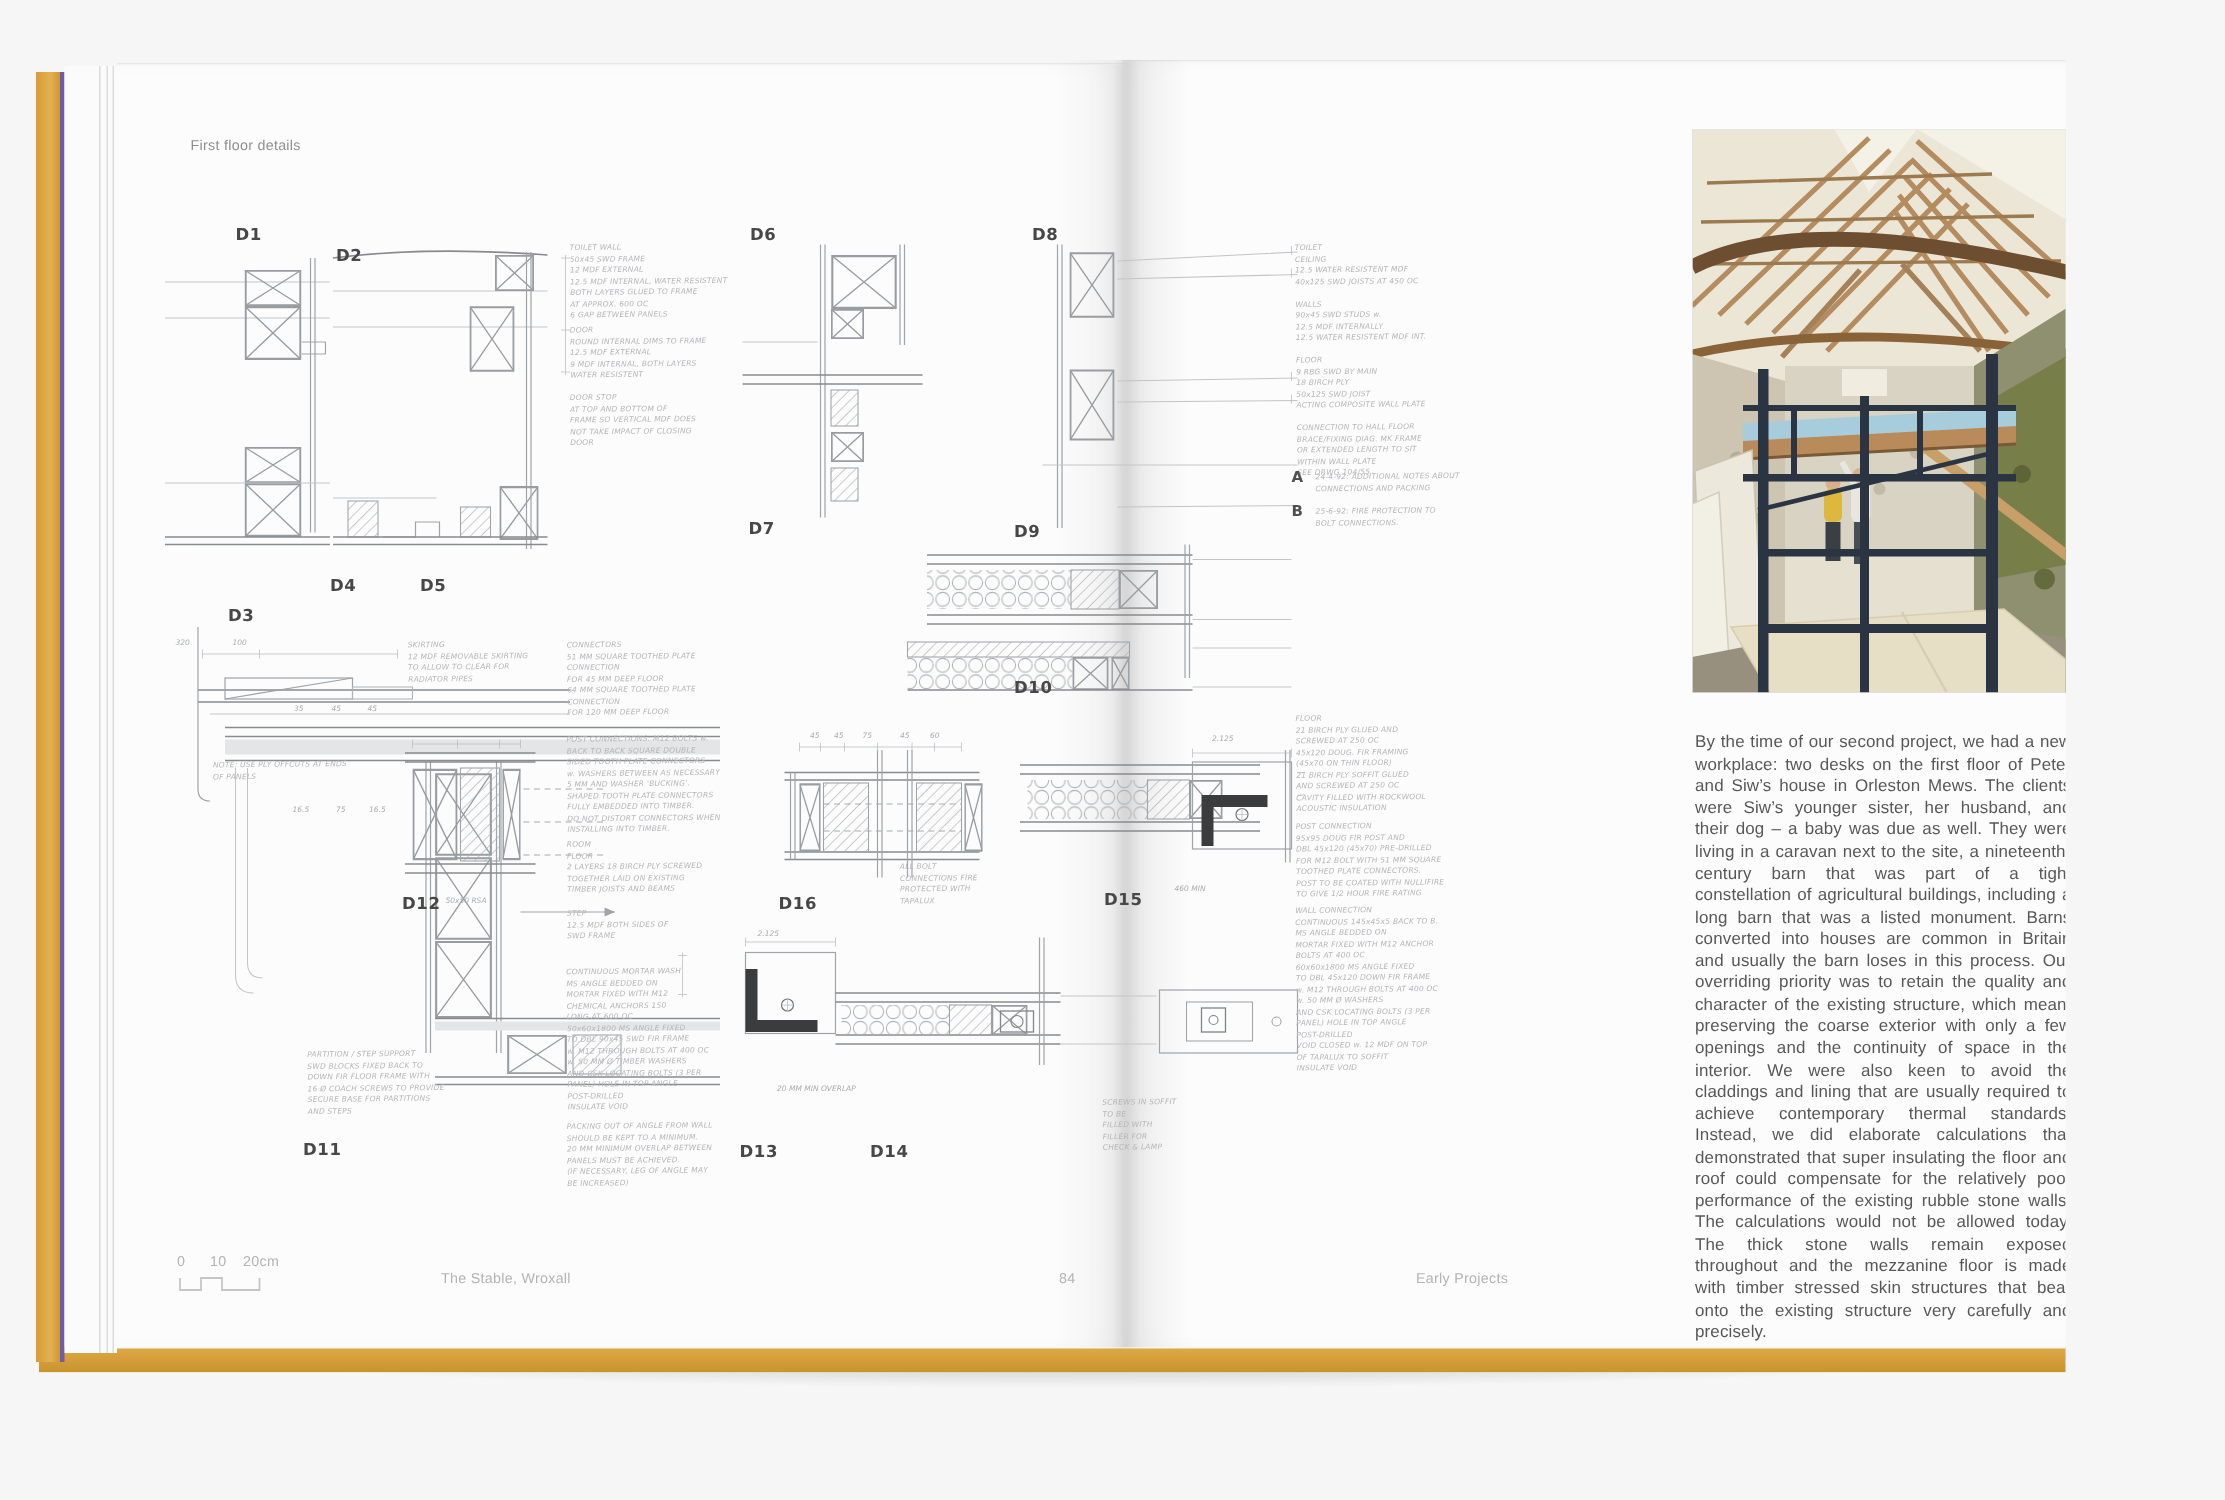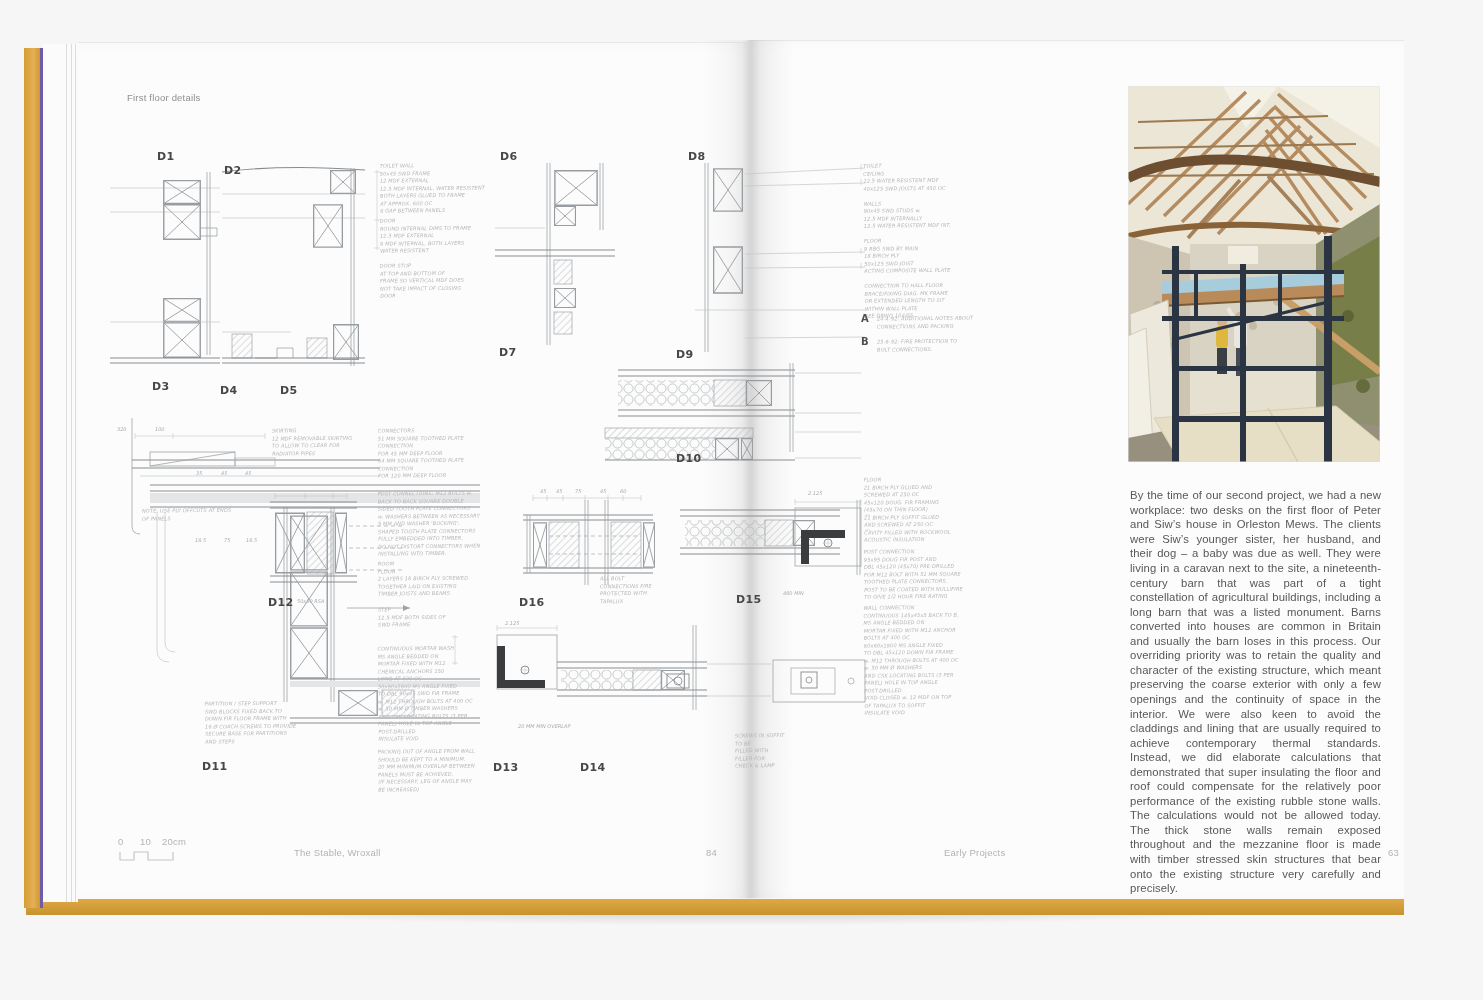--- a/index.html
+++ b/index.html
@@ -1,17 +1,17 @@
 <!DOCTYPE html>
 <html><head>
 <meta charset="utf-8">
 <style>
   html,body{margin:0;padding:0;background:#f6f6f7;}
   .stage{position:relative;width:1377px;height:1000px;overflow:hidden;
-         font-family:"Liberation Sans",sans-serif;padding-left:27px;}
+         font-family:"Liberation Sans",sans-serif;}
   
   .book-shadow{position:absolute;left:40px;top:880px;width:1390px;height:46px;
     background:radial-gradient(ellipse at 50% 30%,rgba(0,0,0,.30),rgba(0,0,0,0) 70%);}
   .cover-bottom{position:absolute;left:26px;top:896px;width:1414px;height:19px;
     background:linear-gradient(180deg,#e2ad49,#c8922f);
     clip-path:polygon(0 55%,1.5% 0,100% 10%,100% 100%,0 100%);}
   .cover-left{position:absolute;left:24px;top:48px;width:16px;height:860px;
     background:linear-gradient(90deg,#d79d34,#e3b054 60%,#cf9730);}
   .cover-left-edge{position:absolute;left:40px;top:48px;width:3px;height:860px;background:#6f5ba7;}
   .page-stack-left{position:absolute;left:43px;top:44px;width:35px;height:858px;background:#fbfbfb;}
@@ -238,21 +238,21 @@
       <rect x="678" y="530" width="92" height="42" fill="none" stroke="#9fa4a8" stroke-width=".8"></rect>
       <rect x="696" y="538" width="44" height="26" fill="none" stroke="#9fa4a8" stroke-width=".7"></rect>
       <rect x="706" y="542" width="16" height="16" fill="none" stroke="#85898d" stroke-width=".9"></rect>
       <circle cx="714" cy="550" r="3" fill="none" stroke="#85898d" stroke-width=".8"></circle>
       <circle cx="756" cy="551" r="3" fill="none" stroke="#9fa4a8" stroke-width=".7"></circle>
     </g>
   </svg>
 
   <span class="dlabel" style="left:157px;top:150px">D1</span>
   <span class="dlabel" style="left:224px;top:164px">D2</span>
-  <span class="dlabel" style="left:152px;top:380px">D3</span>
+  <span class="dlabel" style="left:152px;top:404px">D3</span>
   <span class="dlabel" style="left:220px;top:384px">D4</span>
   <span class="dlabel" style="left:280px;top:384px">D5</span>
   <span class="dlabel" style="left:500px;top:150px">D6</span>
   <span class="dlabel" style="left:499px;top:346px">D7</span>
   <span class="dlabel" style="left:688px;top:150px">D8</span>
   <span class="dlabel" style="left:676px;top:348px">D9</span>
   <span class="dlabel" style="left:676px;top:452px">D10</span>
   <span class="dlabel" style="left:202px;top:760px">D11</span>
   <span class="dlabel" style="left:268px;top:596px">D12</span>
   <span class="dlabel" style="left:493px;top:761px">D13</span>

